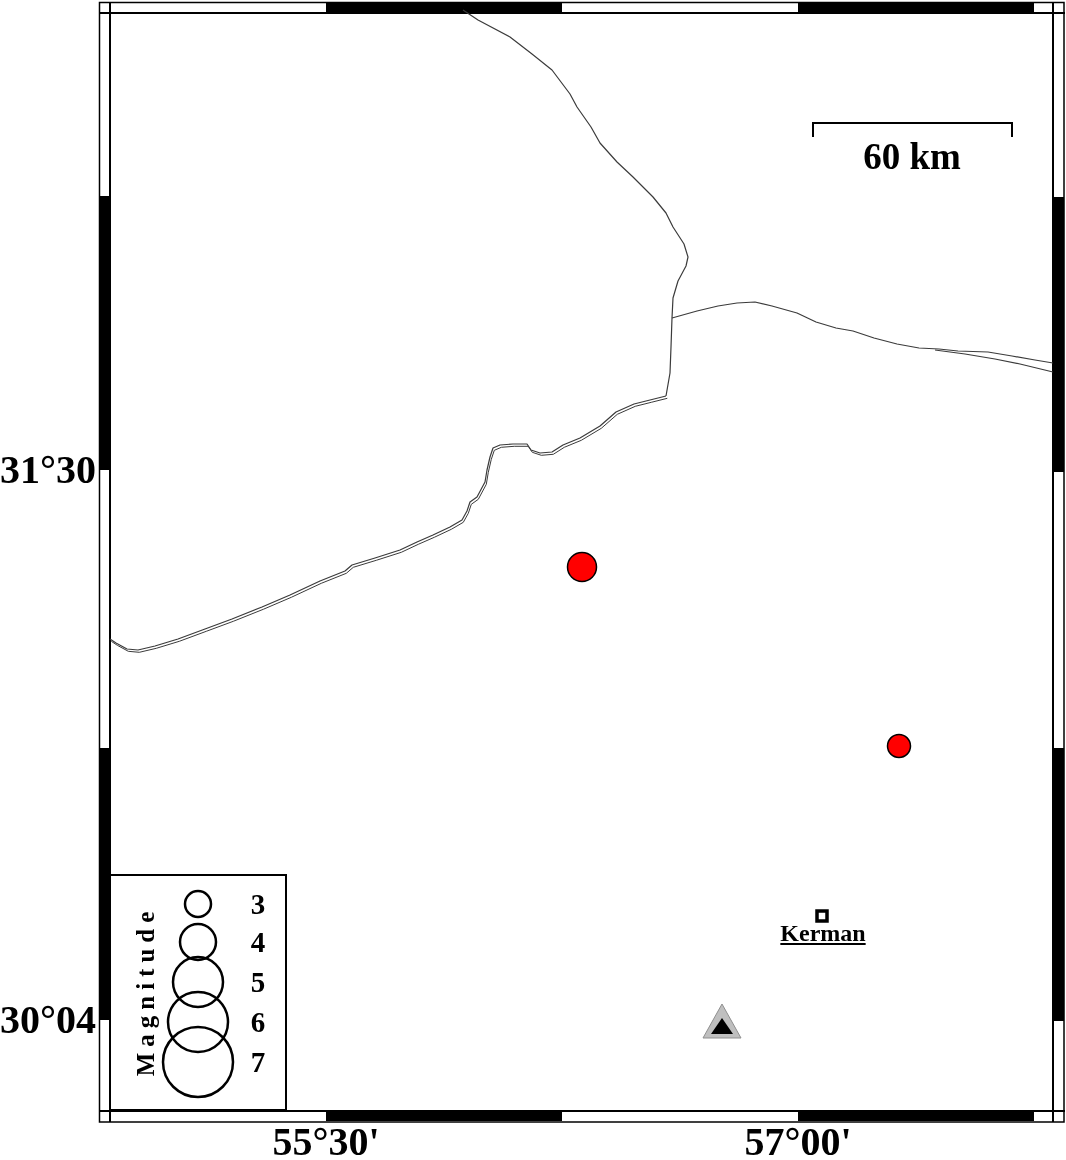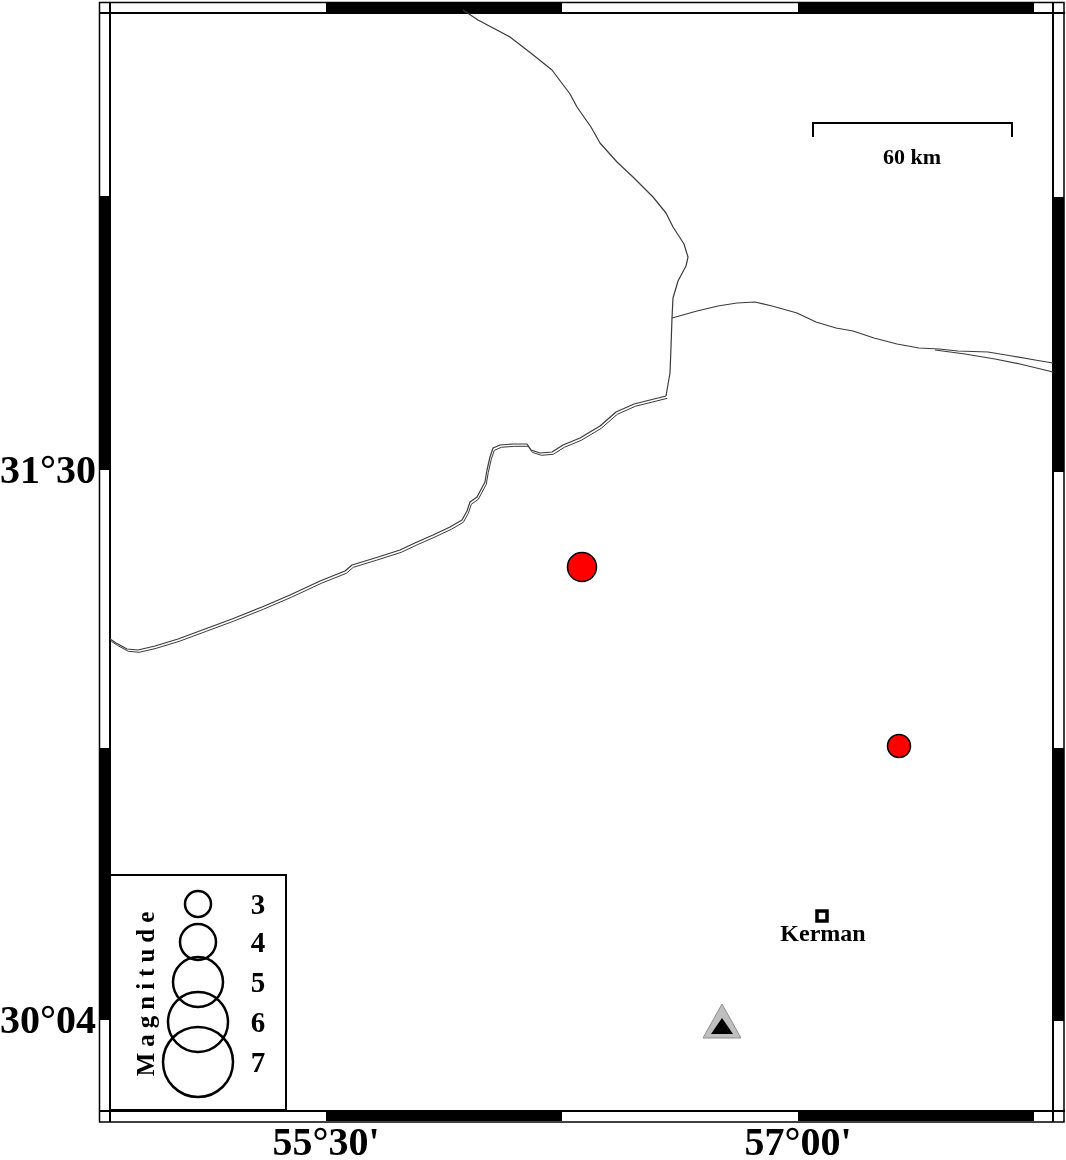--- a/index.html
+++ b/index.html
@@ -12,22 +12,22 @@
     color:#000;
   }
   .stage svg{position:absolute;left:0;top:0;}
   .lbl{position:absolute;font-weight:bold;white-space:nowrap;}
   .lat-label{width:90px;text-align:left;font-size:40px;line-height:48px;left:0;}
   .lat-1{top:446px;}
   .lat-2{top:996px;}
   .lon-label{width:220px;text-align:center;font-size:40px;line-height:40px;top:1122px;}
   .lon-1{left:216px;}
   .lon-2{left:688px;}
-  .scale-label{left:812px;width:200px;top:139px;text-align:center;font-size:22px;line-height:36px;}
-  .city-label{left:723px;width:200px;top:921px;text-align:center;font-size:24px;line-height:24px;}
+  .scale-label{left:812px;width:200px;top:139px;text-align:center;font-size:37px;line-height:36px;}
+  .city-label{left:723px;width:200px;top:921px;text-align:center;font-size:24px;line-height:24px;text-decoration:underline;}
   .legend-title{
     left:145px;top:991px;
     transform:translate(-50%,-50%) rotate(-90deg);
     font-size:25px;letter-spacing:6px;line-height:25px;
   }
   .legend-num{left:238px;width:40px;text-align:center;font-size:29px;line-height:36px;}
   .n3{top:886px;} .n4{top:924px;} .n5{top:964px;} .n6{top:1004px;} .n7{top:1044px;}
 </style>
 </head>
 <body>

